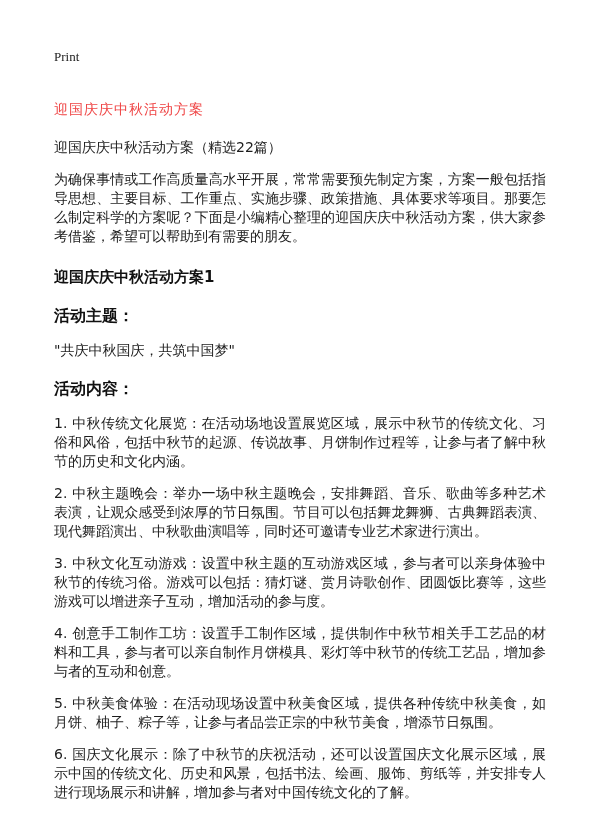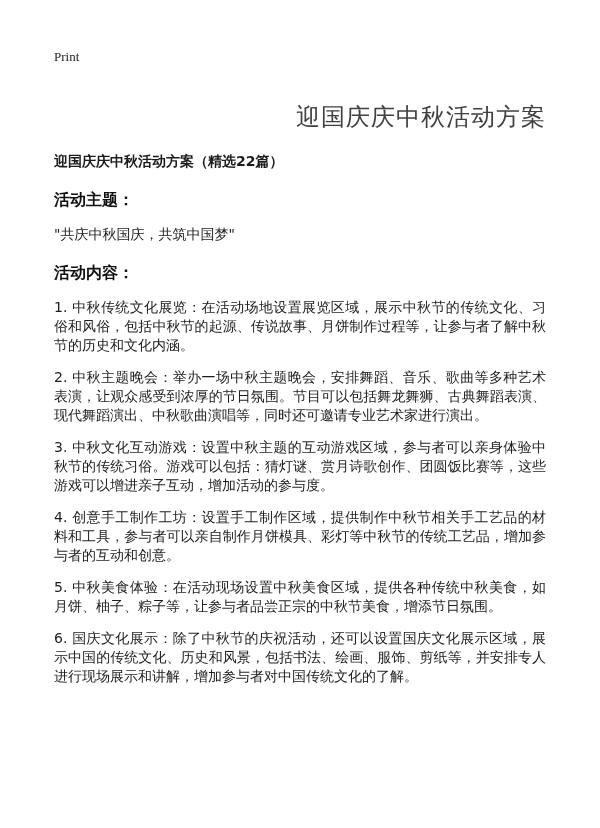--- a/index.html
+++ b/index.html
@@ -20,30 +20,30 @@
   .print-link {
     display: inline-block;
     font-family: "Liberation Serif", "DejaVu Serif", serif;
     font-size: 13px;
     color: #1c1c1c;
     text-decoration: none;
     cursor: pointer;
     margin: 0 0 14px 0;
   }
   h1.page-title {
-    font-size: 24px;
+    font-size: 14px;
     font-weight: 400;
-    text-align: right;
+    text-align: left;
     letter-spacing: 1px;
     margin: 22px 0 20px 0;
-    color: #404040;
+    color: #ef4444;
   }
   .subtitle {
     font-size: 14px;
-    font-weight: 700;
+    font-weight: 400;
     margin: 0 0 4px 0;
   }
   p.body-text {
     font-size: 14px;
     line-height: 19px;
     text-align: justify;
     margin: 13px 0;
     word-break: break-all;
   }
   h2.section-heading {
@@ -68,21 +68,23 @@
 <body>
 
 <div class="page">
 
   <a class="print-link">Print</a>
 
   <h1 class="page-title">迎国庆庆中秋活动方案</h1>
 
   <div class="subtitle">迎国庆庆中秋活动方案（精选22篇）</div>
 
+  <p class="body-text">为确保事情或工作高质量高水平开展，常常需要预先制定方案，方案一般包括指导思想、主要目标、工作重点、实施步骤、政策措施、具体要求等项目。那要怎么制定科学的方案呢？下面是小编精心整理的迎国庆庆中秋活动方案，供大家参考借鉴，希望可以帮助到有需要的朋友。</p>
 
+  <h2 class="section-heading">迎国庆庆中秋活动方案1</h2>
 
   <h3 class="label-heading">活动主题：</h3>
 
   <p class="quote-line">"共庆中秋国庆，共筑中国梦"</p>
 
   <h3 class="label-heading">活动内容：</h3>
 
   <p class="body-text">1. 中秋传统文化展览：在活动场地设置展览区域，展示中秋节的传统文化、习俗和风俗，包括中秋节的起源、传说故事、月饼制作过程等，让参与者了解中秋节的历史和文化内涵。</p>
   <p class="body-text">2. 中秋主题晚会：举办一场中秋主题晚会，安排舞蹈、音乐、歌曲等多种艺术表演，让观众感受到浓厚的节日氛围。节目可以包括舞龙舞狮、古典舞蹈表演、现代舞蹈演出、中秋歌曲演唱等，同时还可邀请专业艺术家进行演出。</p>
   <p class="body-text">3. 中秋文化互动游戏：设置中秋主题的互动游戏区域，参与者可以亲身体验中秋节的传统习俗。游戏可以包括：猜灯谜、赏月诗歌创作、团圆饭比赛等，这些游戏可以增进亲子互动，增加活动的参与度。</p>

